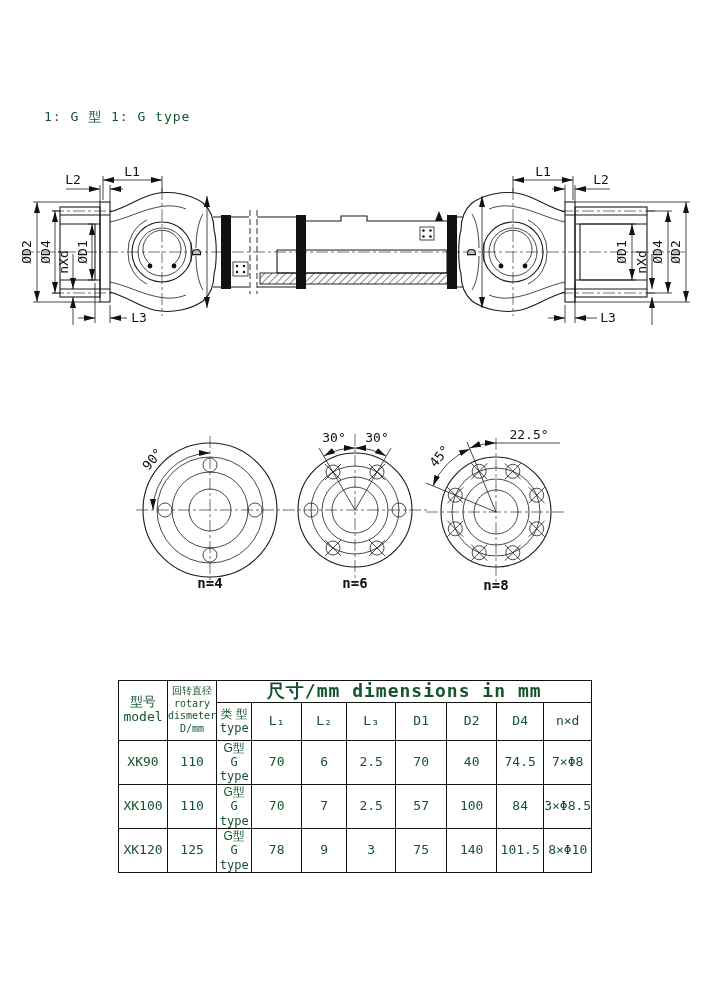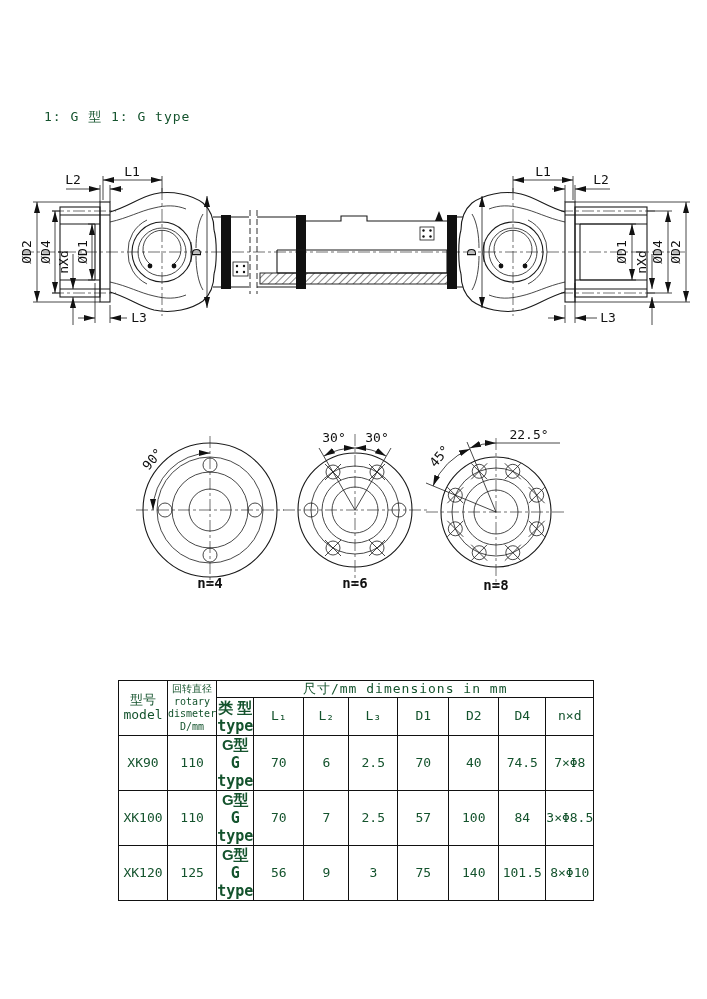--- a/index.html
+++ b/index.html
@@ -23,22 +23,22 @@
   svg text.nlab{font-size:14px;font-weight:600;}
   
   .dim-table{position:absolute;left:118px;top:680px;border-collapse:collapse;table-layout:fixed;}
   .dim-table td{
     border:1.6px solid #111;text-align:center;vertical-align:middle;
     font-size:13px;font-family:"DejaVu Sans Mono", monospace;padding:0;line-height:1.15;
     font-family:"DejaVu Sans Mono","Liberation Sans",sans-serif;
   }
   .dim-table .zh{font-family:"Liberation Sans",sans-serif;}
   .dim-table .small{font-size:10px;line-height:1.25;}
-  .dim-table .dims-title{font-size:13px;letter-spacing:1px;}
-  .dim-table .typecell{font-size:15px;line-height:1.2;font-weight:bold;}
+  .dim-table .dims-title{font-size:18px;letter-spacing:1px;font-weight:bold;}
+  .dim-table .typecell{font-size:12px;line-height:1.2;}
 </style>
 </head>
 <body>
 
 <div class="page">
 
   <div class="title">1: G 型 1: G type</div>
 
   <svg width="707" height="999" viewBox="0 0 707 999">
     <defs>
@@ -337,21 +337,21 @@
       <td>84</td>
       <td>3×Φ8.5</td>
     </tr>
     <tr style="height:38px">
       <td>XK120</td>
       <td>125</td>
       <td class="typecell">
         <span class="zh">G型</span><br>
         <span>G type</span>
       </td>
-      <td>56</td>
+      <td>78</td>
       <td>9</td>
       <td>3</td>
       <td>75</td>
       <td>140</td>
       <td>101.5</td>
       <td>8×Φ10</td>
     </tr>
   </tbody>
     </table>
 

